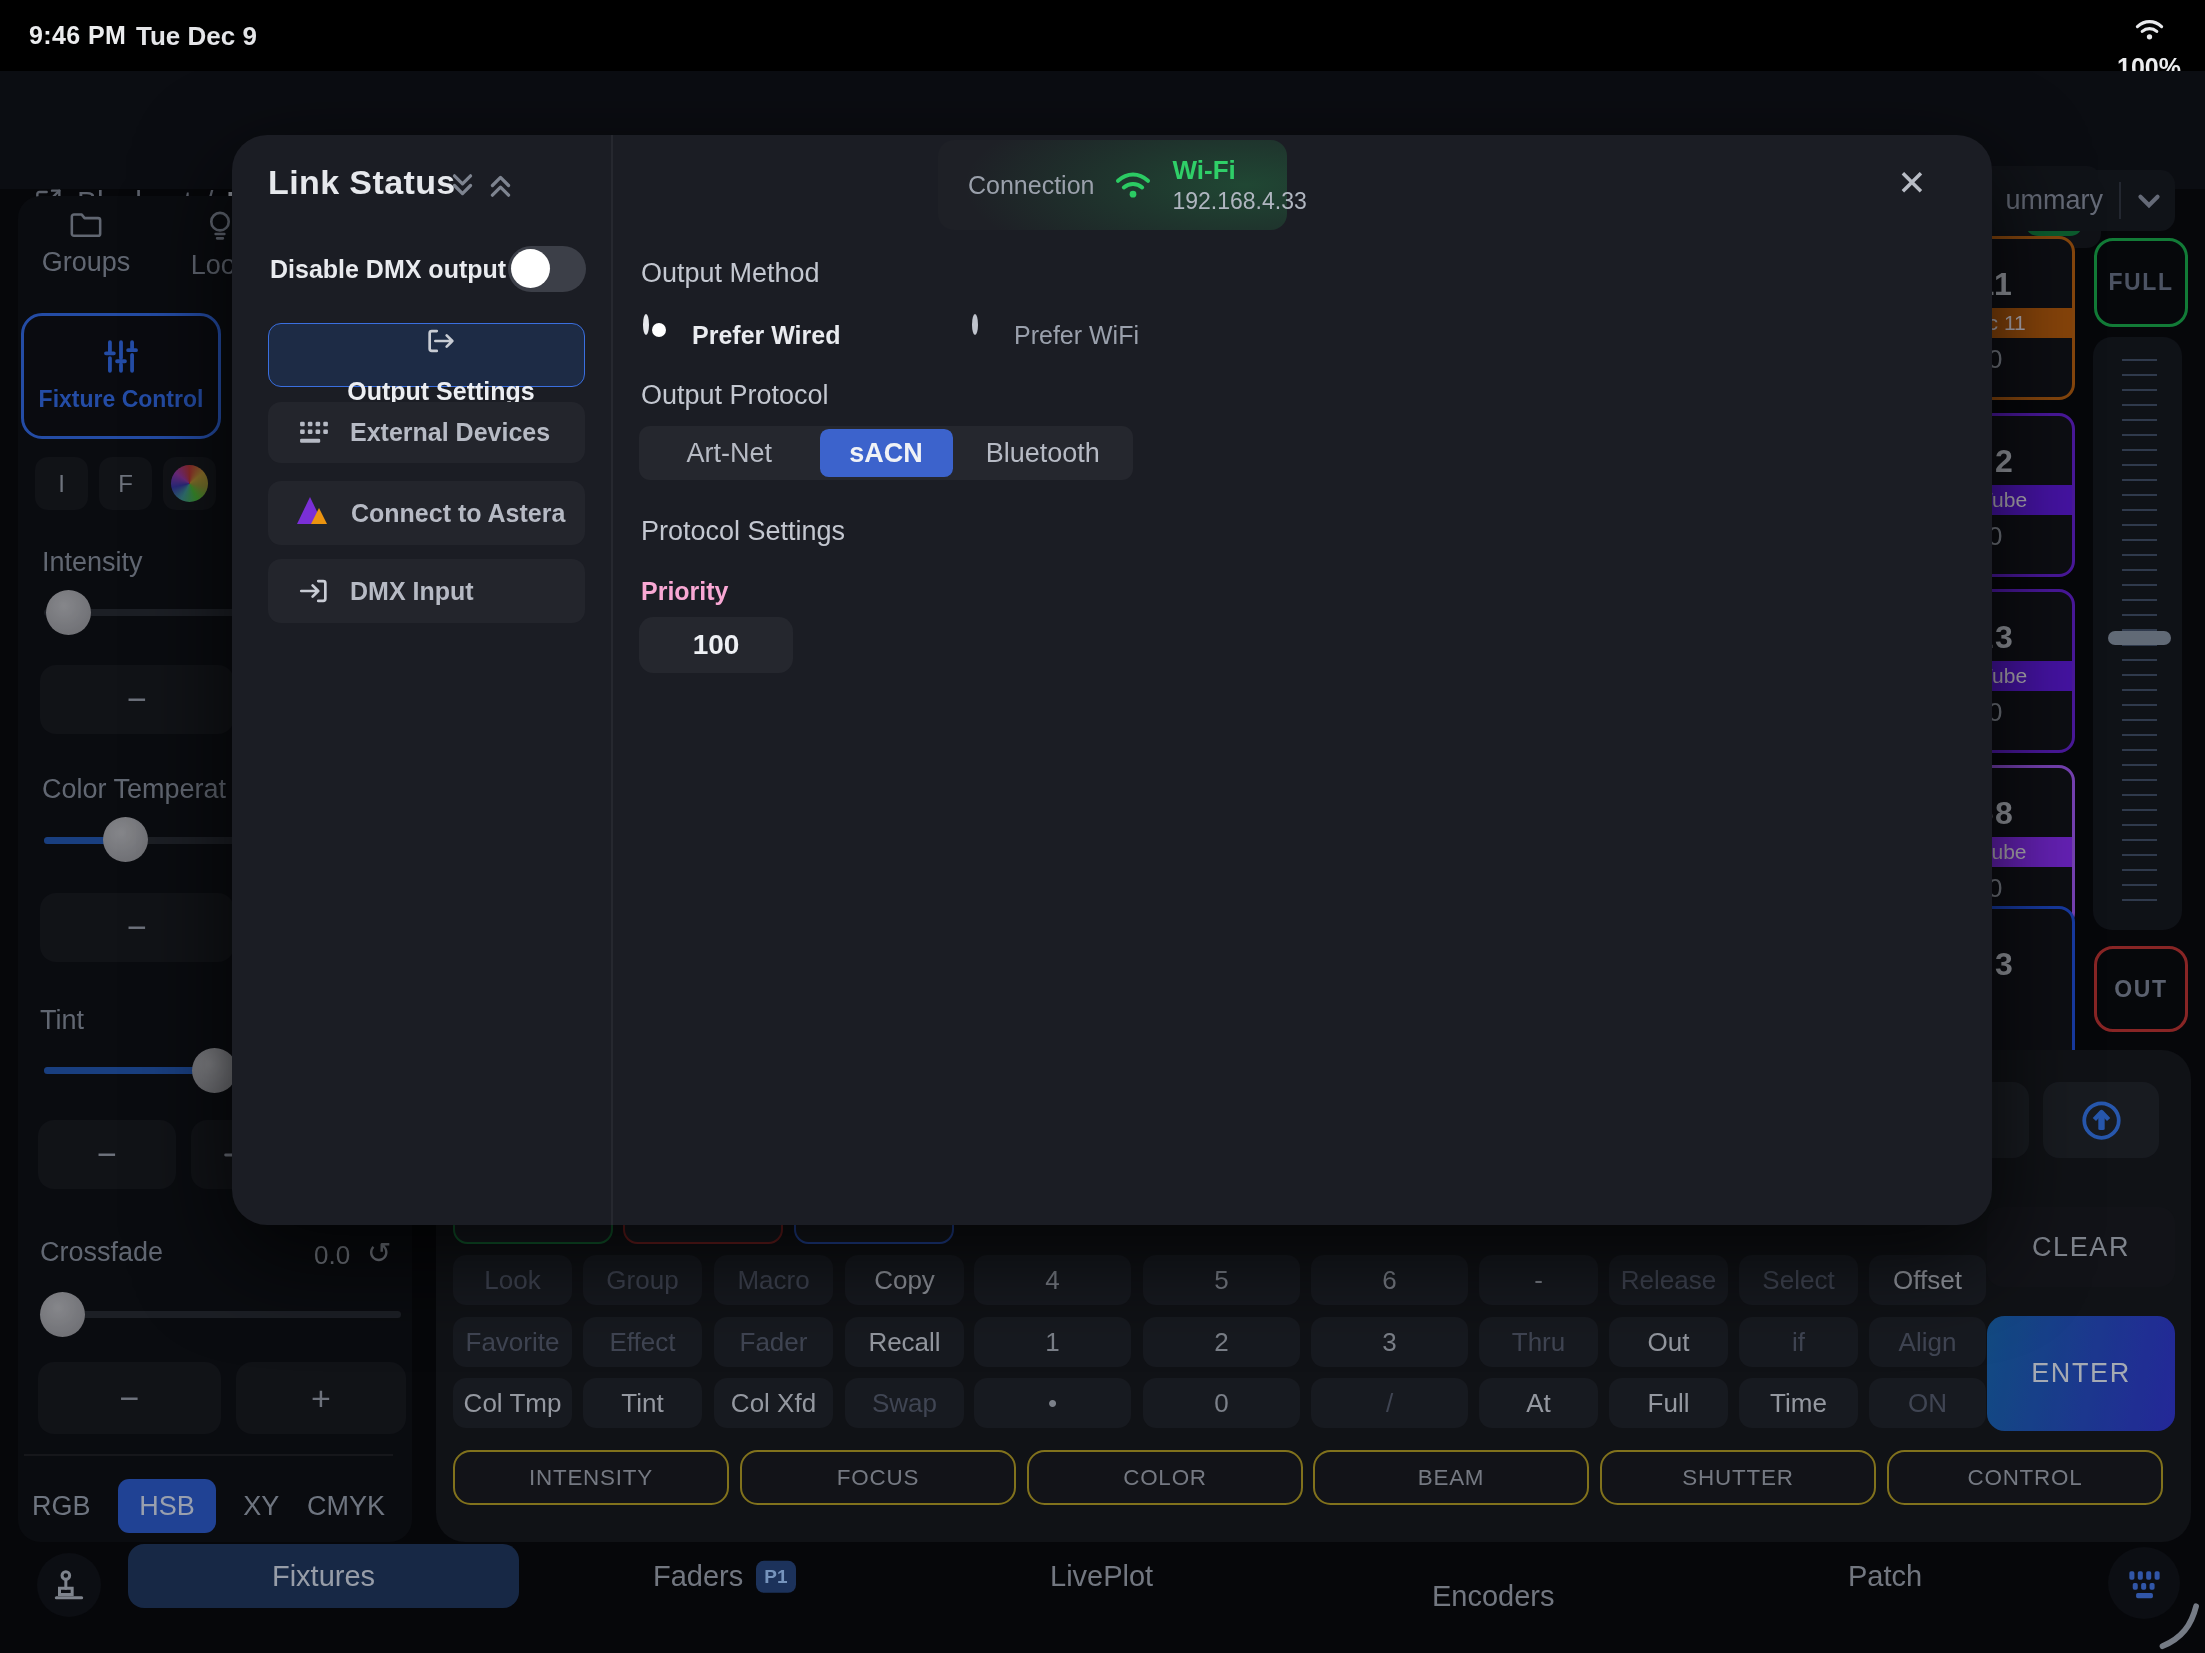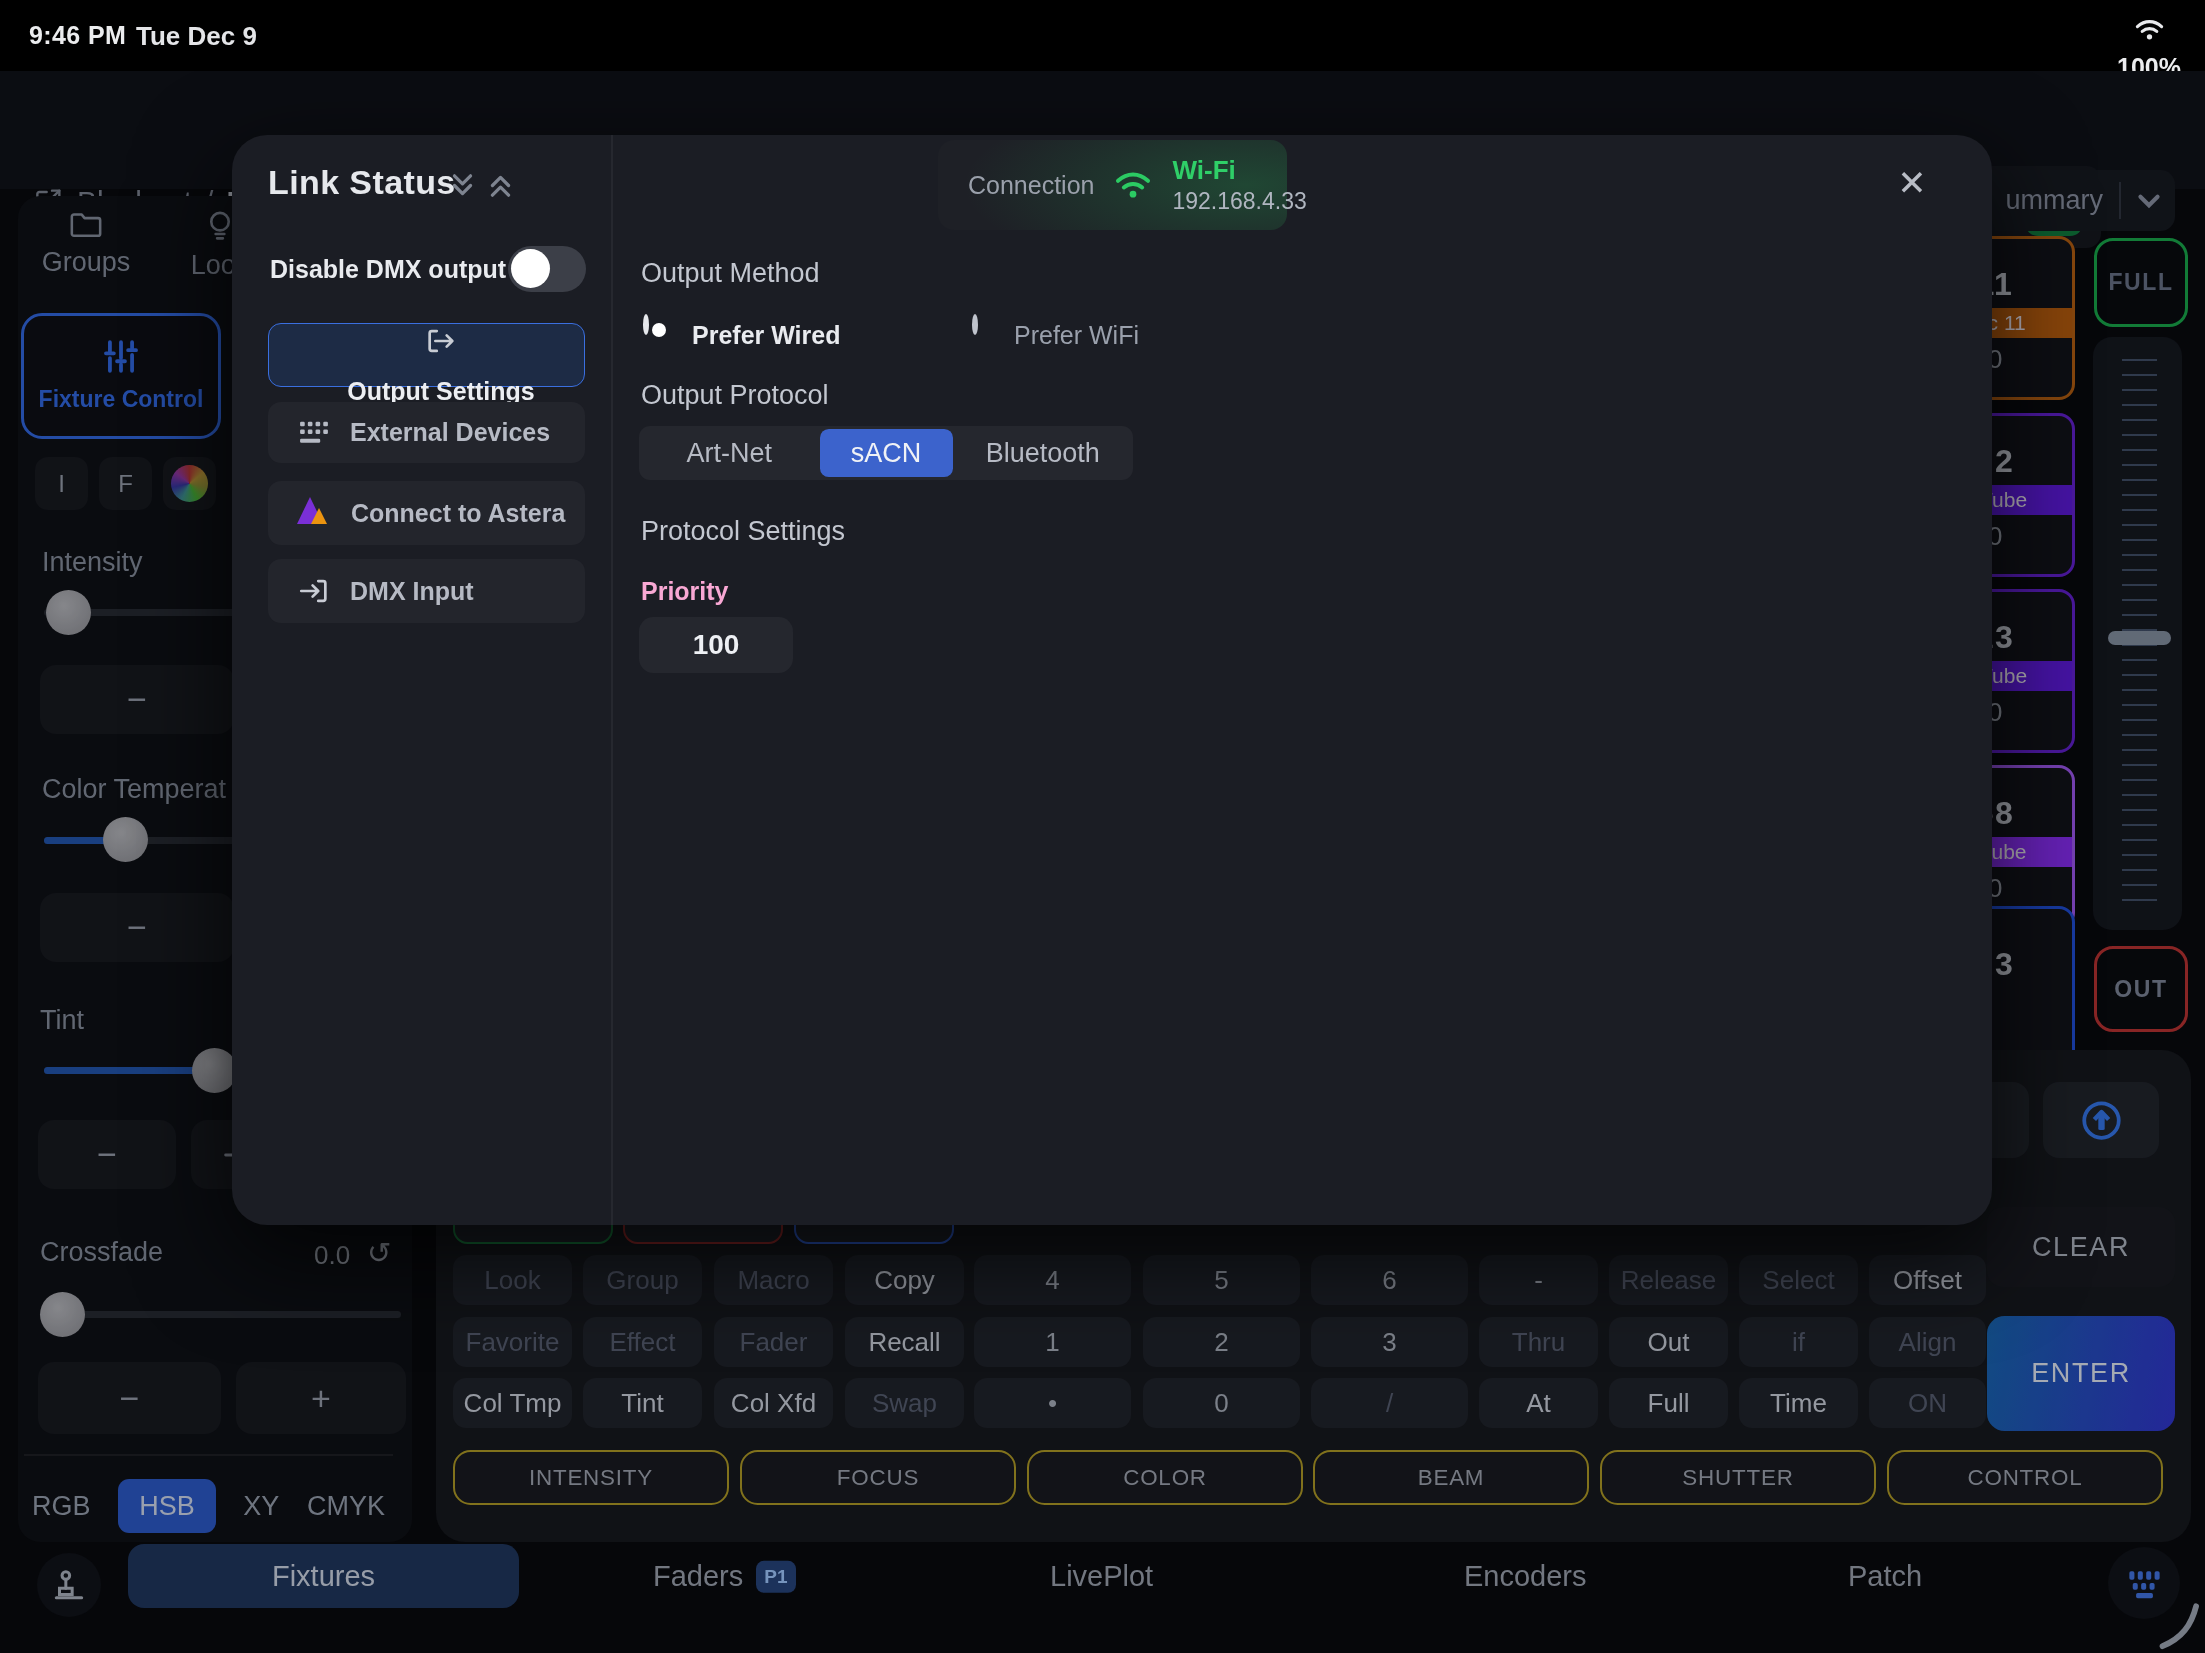--- a/index.html
+++ b/index.html
@@ -123,21 +123,21 @@
   .m-item .mi{color:#c8ccd4;display:flex;}
 
   .sec-label{font-size:27px;color:#c3c7d0;}
   .radio{width:32px;height:32px;border-radius:50%;border:3.2px solid #e6e8ec;box-sizing:border-box;position:relative;}
   .radio.sel:after{content:"";position:absolute;left:5.6px;top:5.6px;width:14.4px;height:14.4px;border-radius:50%;background:#fff;}
   .radio.unsel{border-color:#c0c4cd;}
   .radio-label-sel{font-size:25px;font-weight:bold;color:#e9ebef;}
   .radio-label{font-size:25px;color:#9aa0ac;}
   .seg{left:639px;top:426px;width:494px;height:54px;background:#25272e;border-radius:11.2px;display:flex;}
   .seg-item{flex:1;display:flex;align-items:center;justify-content:center;font-size:27px;color:#b6bac4;}
-  .seg-sel{background:#3c63cc;border-radius:8.8px;margin:3.2px 0;color:#f0f2f6;font-weight:normal;flex:0 0 133px;}
+  .seg-sel{background:#3c63cc;border-radius:8.8px;margin:3.2px 0;color:#f0f2f6;font-weight:bold;flex:0 0 133px;}
   .prio-label{font-size:25px;font-weight:bold;color:#f9a8d4;}
   .prio-box{left:639px;top:617px;width:154px;height:56px;background:#25272e;border-radius:14.4px;
             color:#eef0f4;font-size:28px;font-weight:bold;}
   svg{display:block;}
 </style>
 </head>
 <body>
 
 
 
@@ -411,21 +411,21 @@
       <circle cx="10" cy="6" r="2.4"></circle>
         <path d="M10 8.5V14"></path>
         <path d="M6 14h8v4H6z"></path>
         <path d="M4 20h16"></path>
     </svg>
   </span>
 </div>
 <div class="abs center nav-pill">Fixtures</div>
 <div class="nav-item" style="left:653px;"><span>Faders</span><span class="p1-badge">P1</span></div>
 <div class="nav-item" style="left:1050px;">LivePlot</div>
-<div class="nav-item" style="left:1464px;">Encoders</div>
+<div class="nav-item" style="left:1432px;margin-top:20px;">Encoders</div>
 <div class="nav-item" style="left:1848px;">Patch</div>
 <div class="abs center" style="left:2108px;top:1547px;width:72px;height:72px;border-radius:50%;background:#0e1016;">
   <span>
     <svg width="37" height="32" viewBox="0 0 22 18" fill="#3b68cc">
       <rect x="2" y="2" width="3" height="5" rx="1"></rect>
         <rect x="7" y="2" width="3" height="5" rx="1"></rect>
         <rect x="12" y="2" width="3" height="5" rx="1"></rect>
         <rect x="17" y="2" width="3" height="5" rx="1"></rect>
       <rect x="4" y="9" width="3" height="4" rx="1"></rect>
         <rect x="9" y="9" width="3" height="4" rx="1"></rect>

